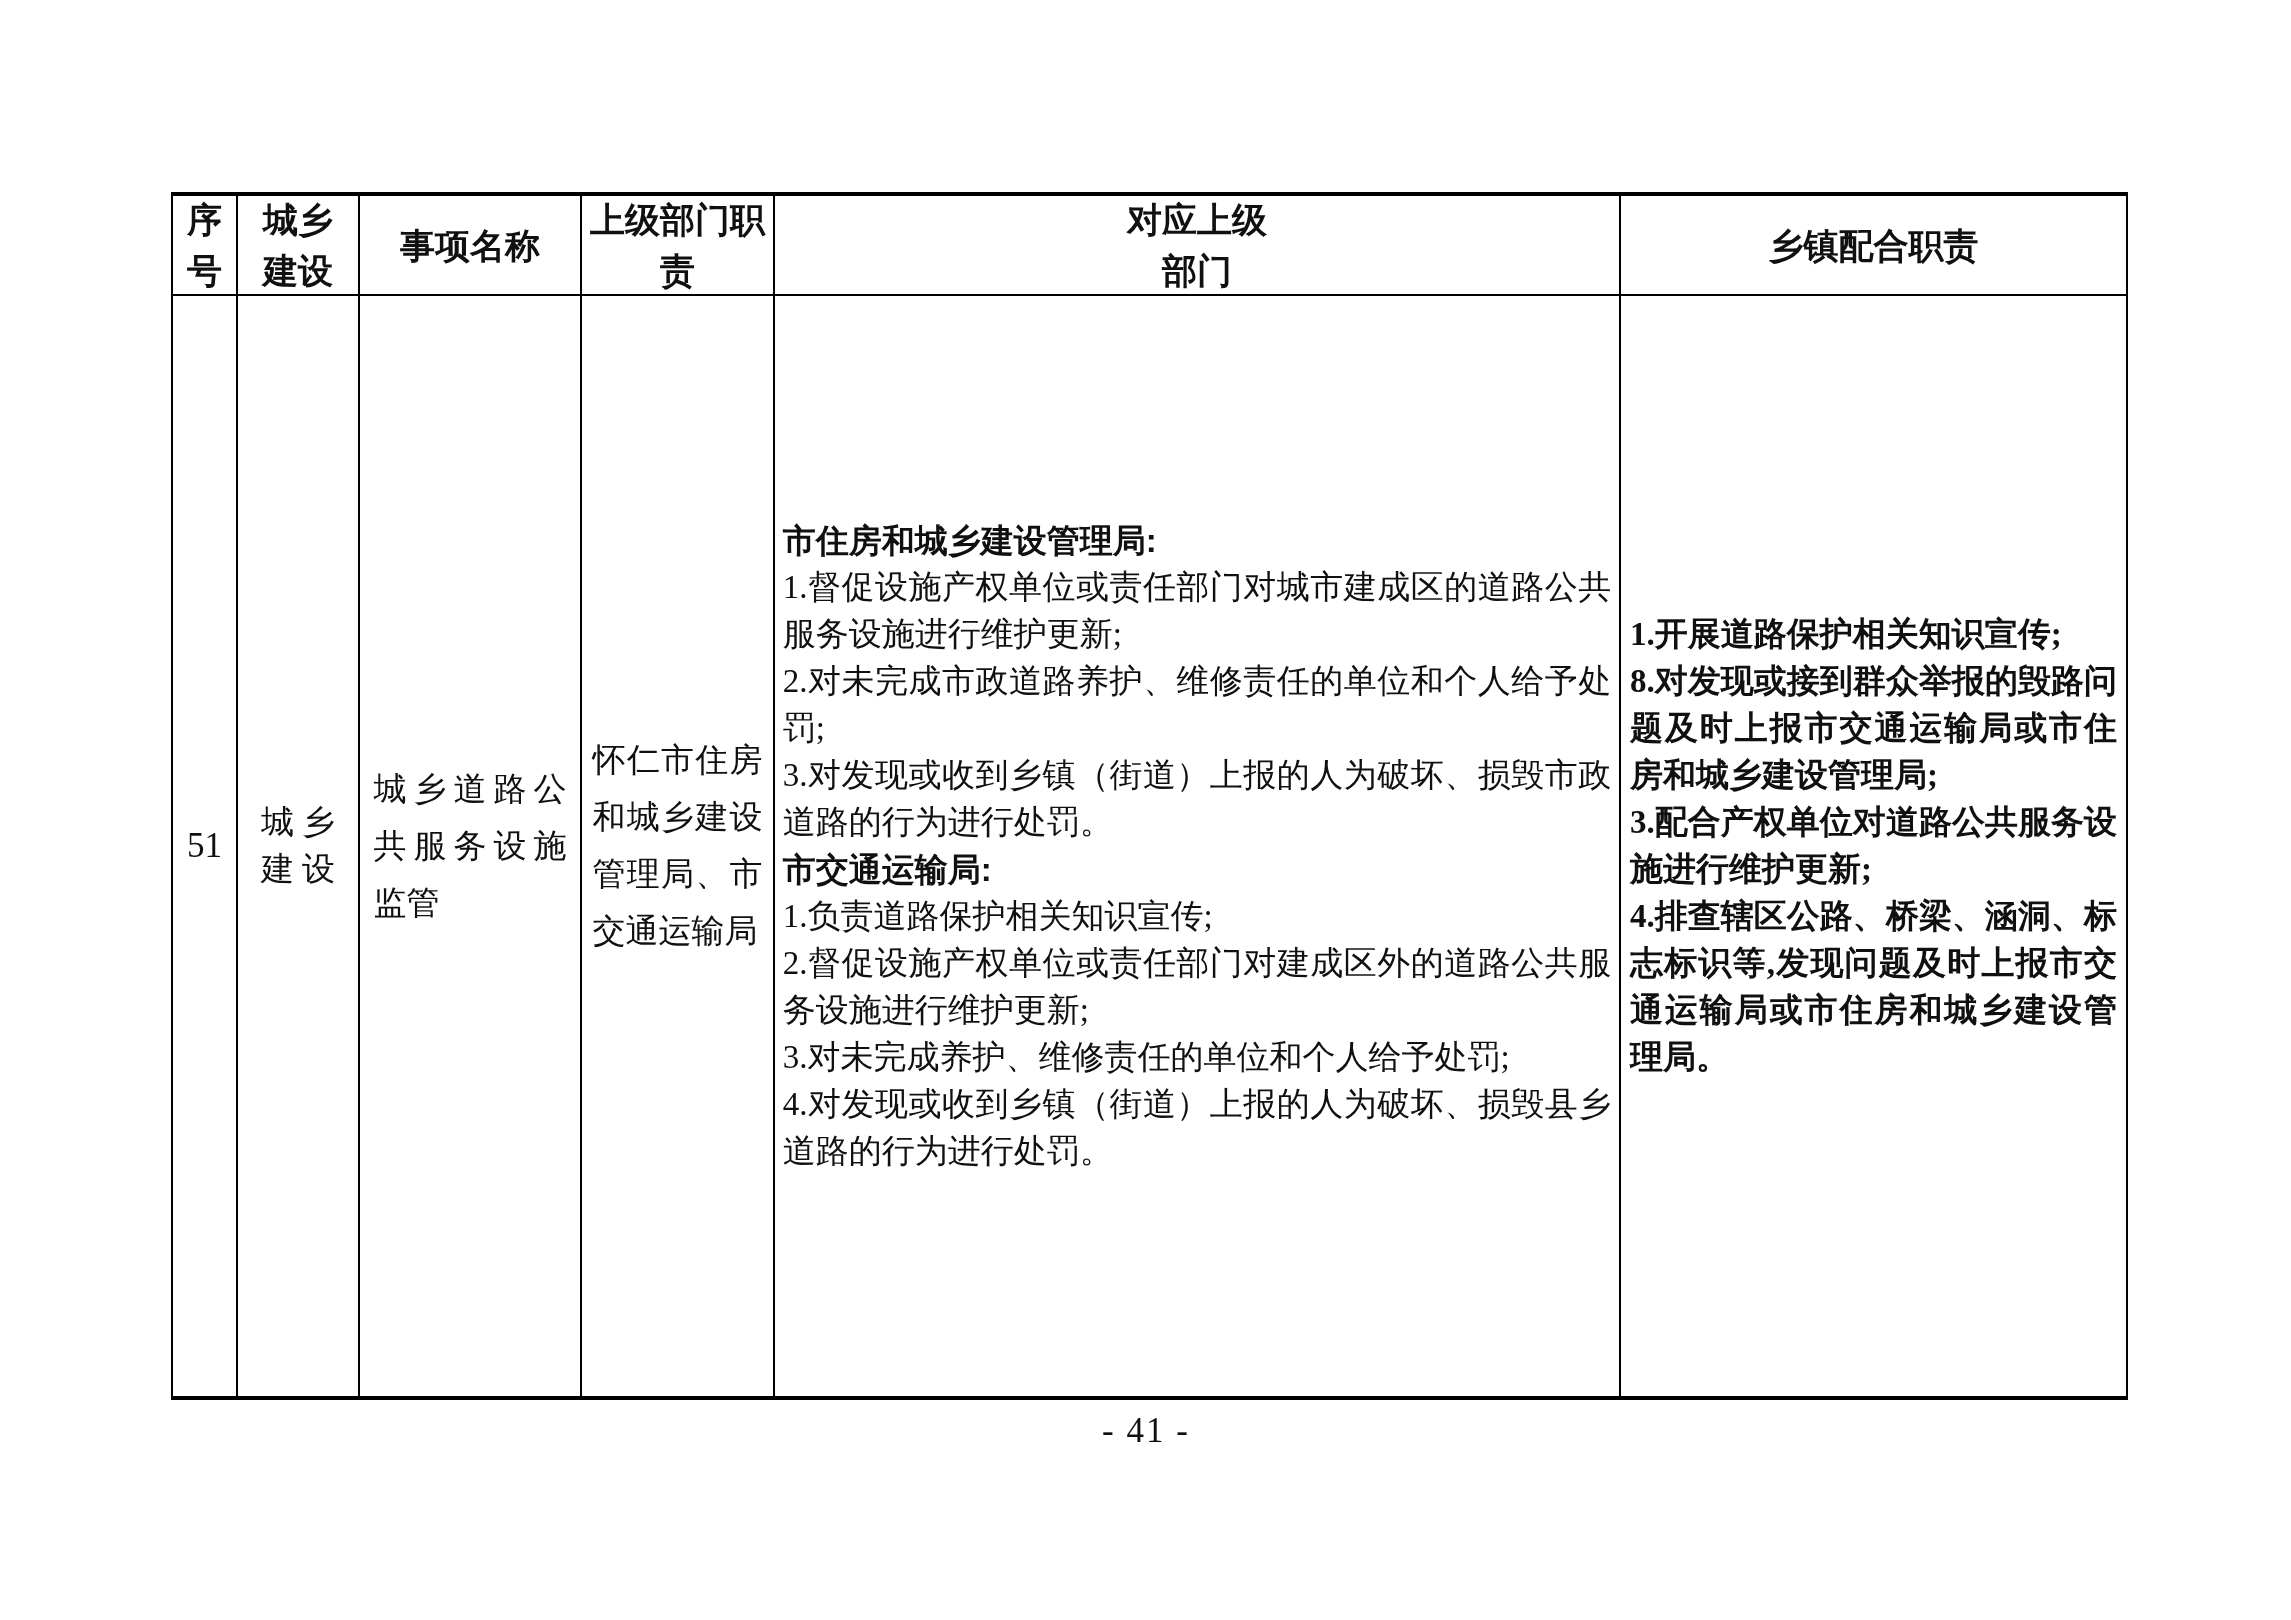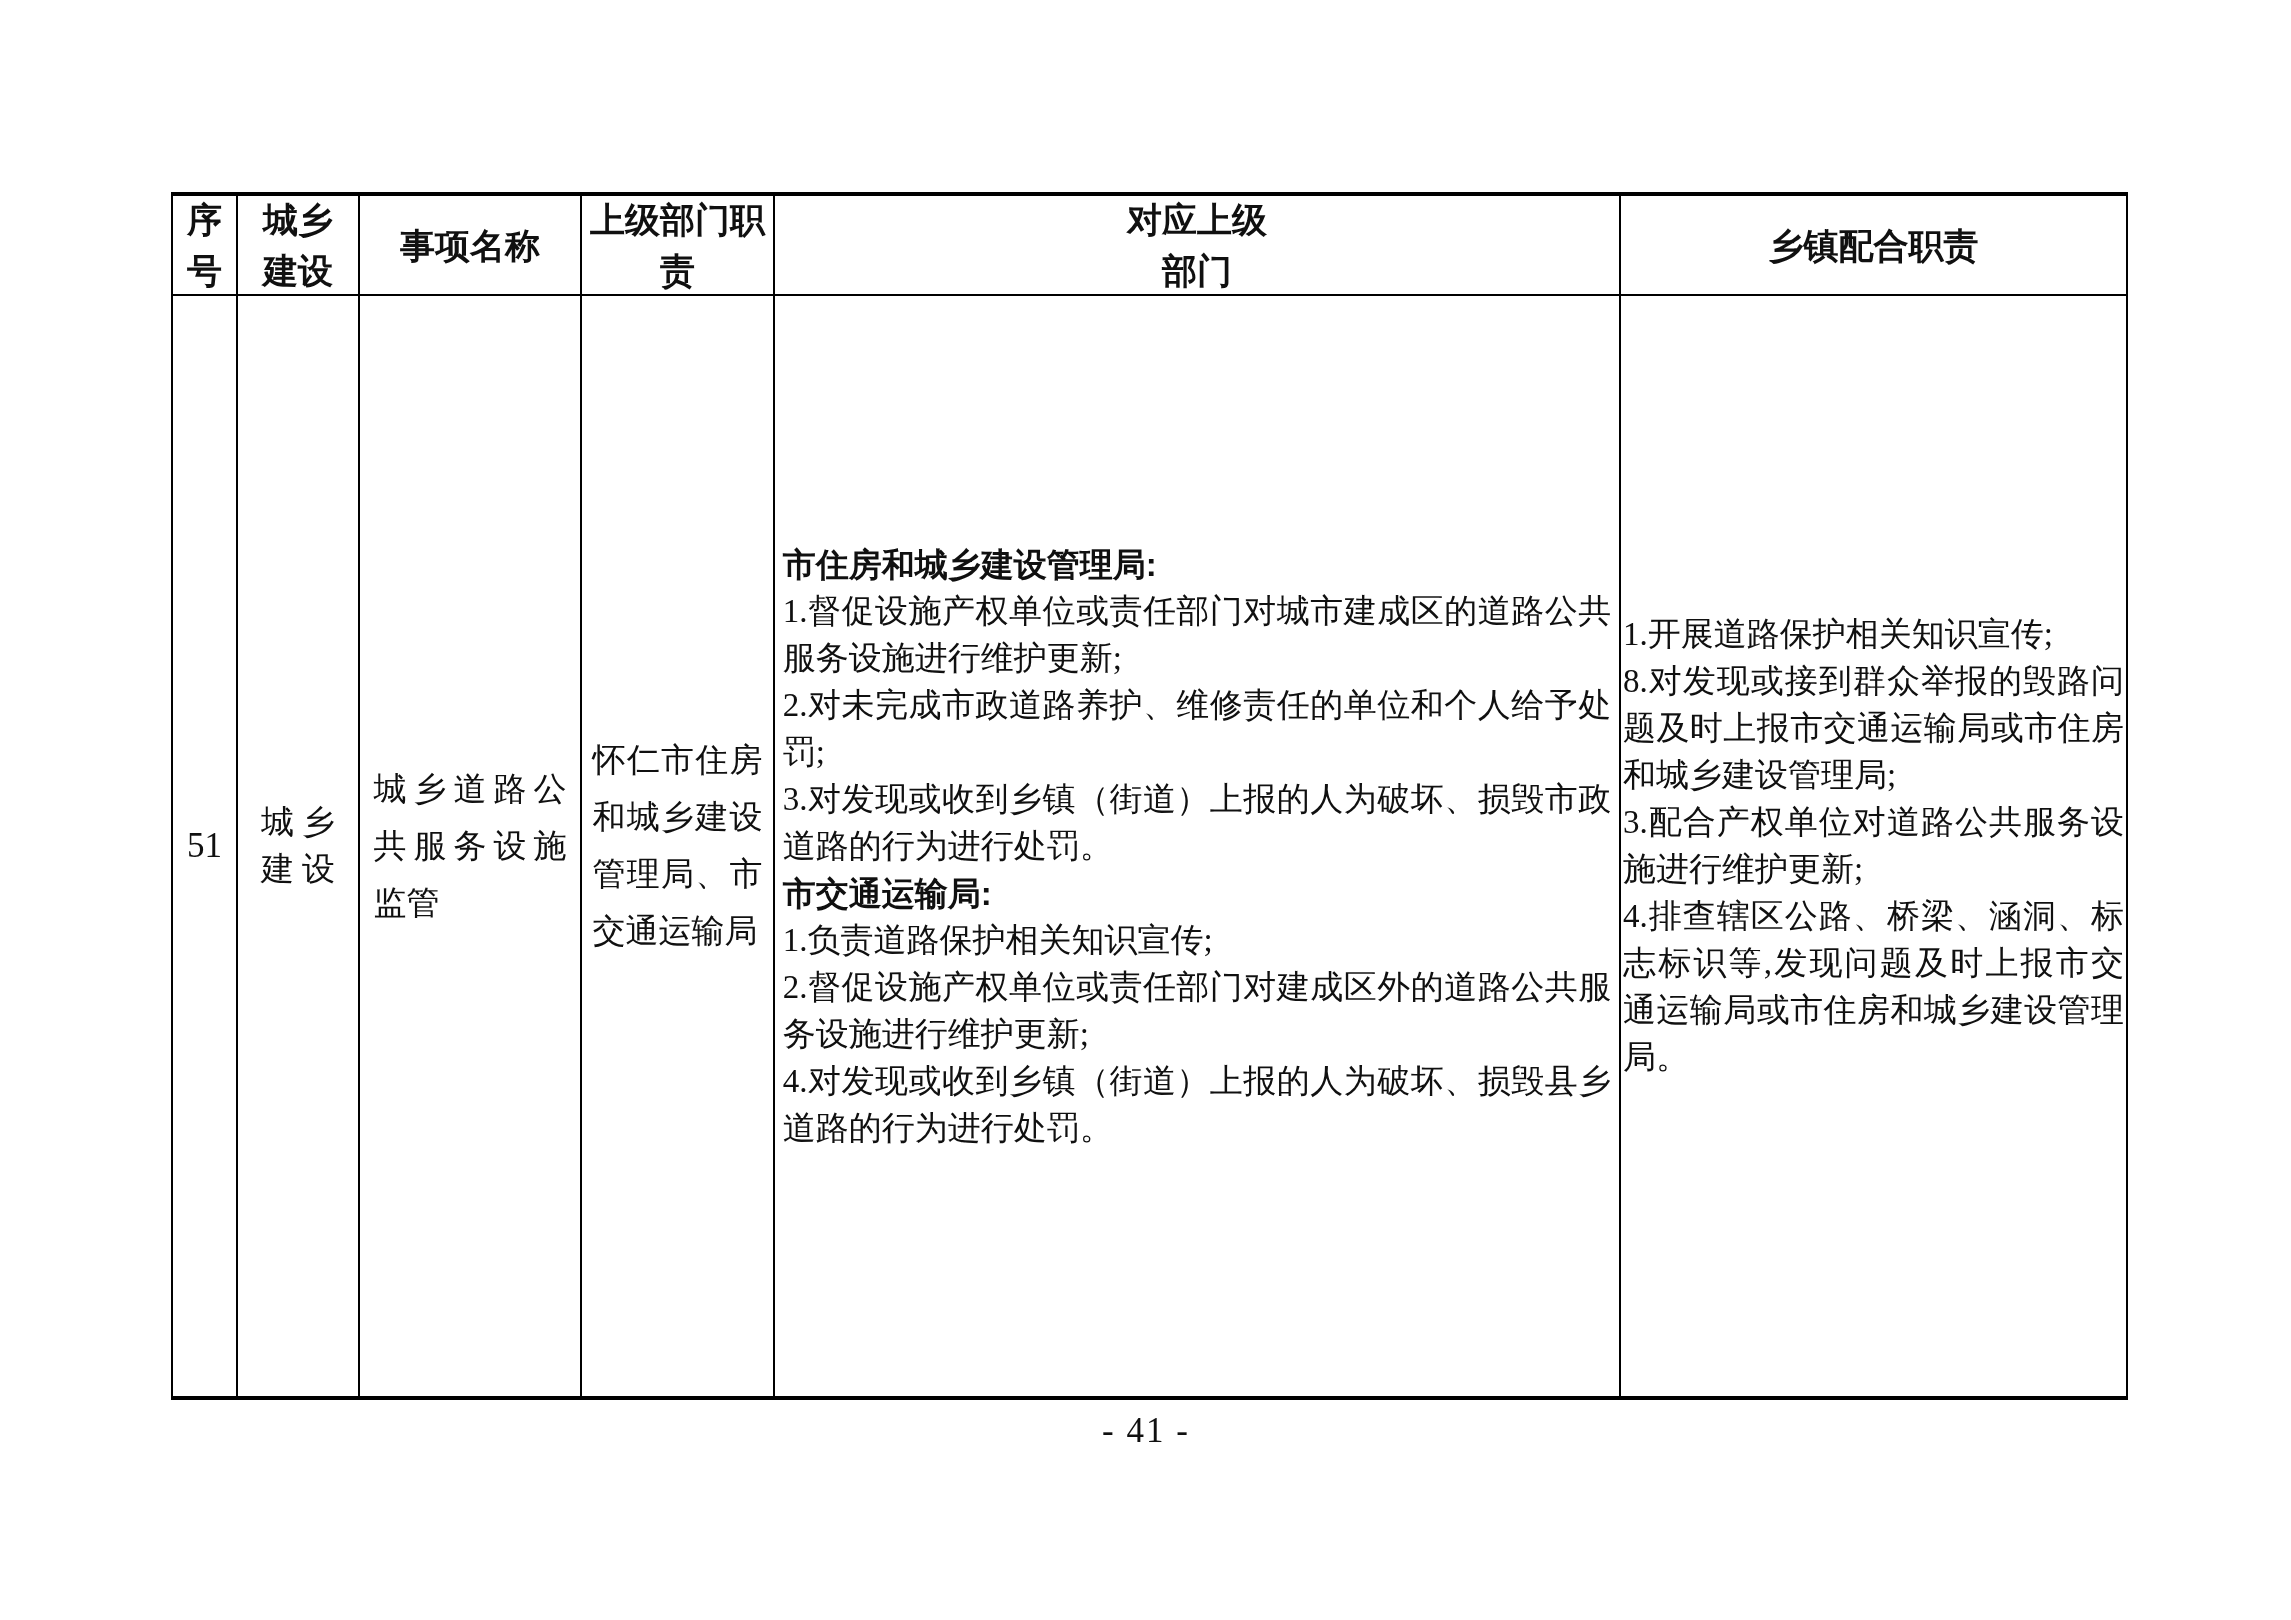--- a/index.html
+++ b/index.html
@@ -73,21 +73,21 @@
     width: 170px;
     font-size: 33px;
     line-height: 57px;
   }
   .duties {
     width: 100%;
     font-size: 33px;
     line-height: 47px;
   }
   .cell-duties-sup  { padding: 0 7.8px;  }
-  .cell-duties-town { padding: 0 2px; }
+  .cell-duties-town { padding: 0 9px; font-weight: bold; }
   .duties p {
     margin: 0;
     text-align: justify;
     text-justify: inter-ideograph;
   }
   .duty-head {
     font-family: "Liberation Sans", "DejaVu Sans", sans-serif;
     font-weight: bold;
   }
   .page-number {
@@ -138,20 +138,21 @@
   </div>
   <div class="cell cell-duties-sup">
     <div class="duties">
       <p class="duty-head">市住房和城乡建设管理局:</p>
       <p>1.督促设施产权单位或责任部门对城市建成区的道路公共服务设施进行维护更新;</p>
       <p>2.对未完成市政道路养护、维修责任的单位和个人给予处罚;</p>
       <p>3.对发现或收到乡镇（街道）上报的人为破坏、损毁市政道路的行为进行处罚。</p>
       <p class="duty-head">市交通运输局:</p>
       <p>1.负责道路保护相关知识宣传;</p>
       <p>2.督促设施产权单位或责任部门对建成区外的道路公共服务设施进行维护更新;</p>
+      <p>3.对未完成养护、维修责任的单位和个人给予处罚;</p>
       <p>4.对发现或收到乡镇（街道）上报的人为破坏、损毁县乡道路的行为进行处罚。</p>
     </div>
   </div>
   <div class="cell cell-duties-town last-col">
     <div class="duties">
       <p>1.开展道路保护相关知识宣传;</p>
       <p>8.对发现或接到群众举报的毁路问题及时上报市交通运输局或市住房和城乡建设管理局;</p>
       <p>3.配合产权单位对道路公共服务设施进行维护更新;</p>
       <p>4.排查辖区公路、桥梁、涵洞、标志标识等,发现问题及时上报市交通运输局或市住房和城乡建设管理局。</p>
     </div>

